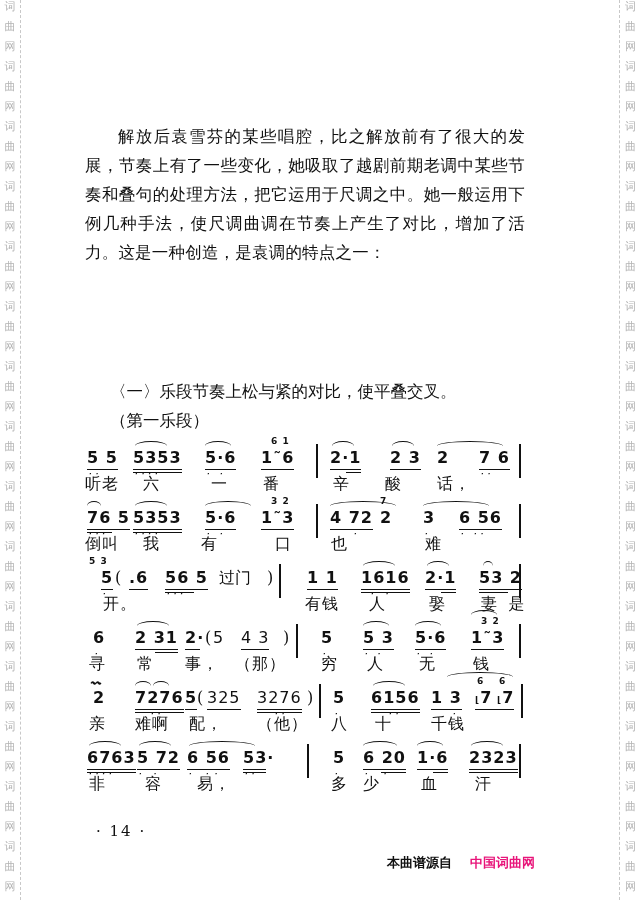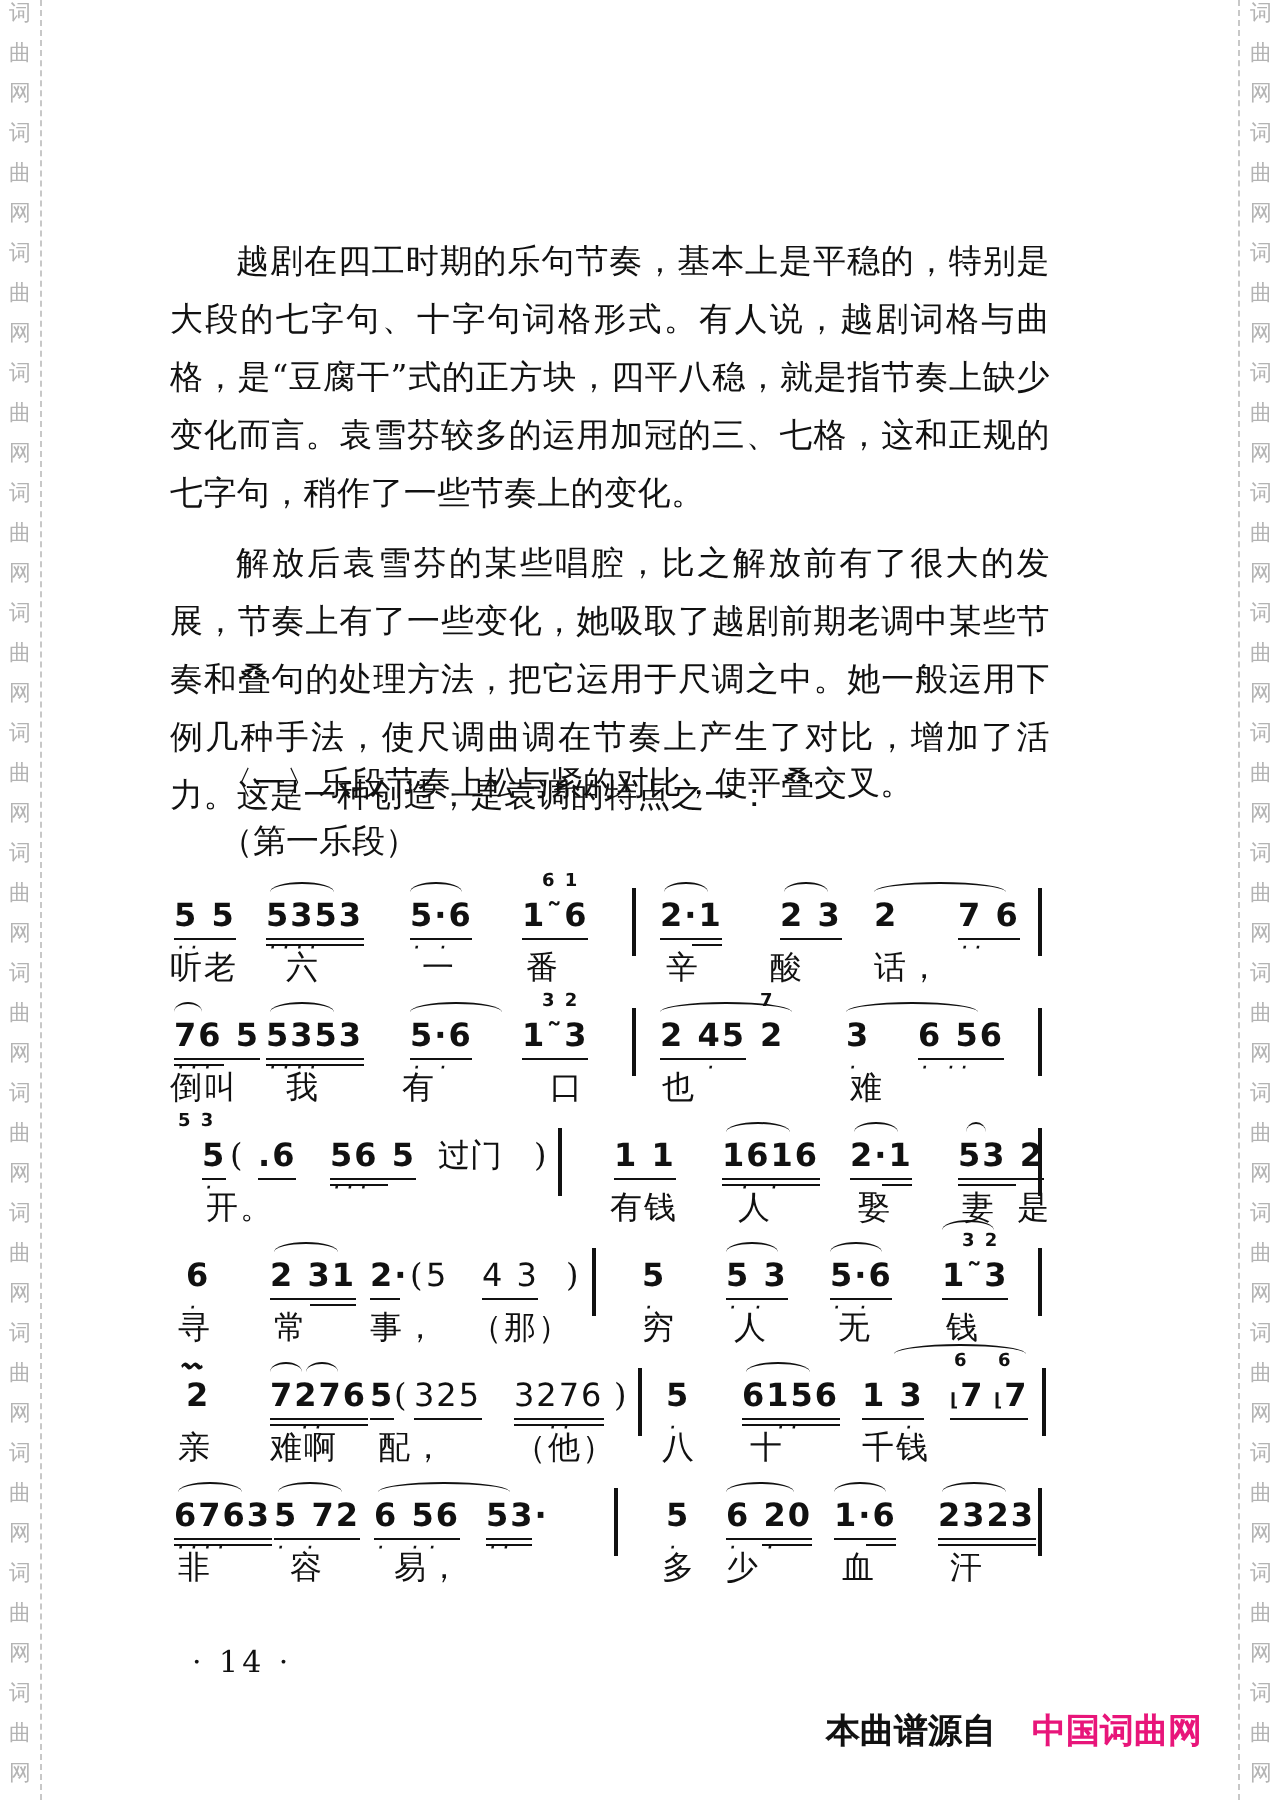--- a/index.html
+++ b/index.html
@@ -29,22 +29,22 @@
   .note .u2 { position: absolute; left: 0; right: 0; bottom: -6px; height: 1.4px; background: #111; }
   .note .dots { position: absolute; left: 0; right: 0; bottom: -11px; font-size: 7px; line-height: 7px;
                 letter-spacing: 4px; text-align: left; padding-left: 2px; font-weight: bold; }
   .slur { position: absolute; top: -7px; height: 9px; border-top: 1.4px solid #111; border-radius: 50% 50% 0 0; }
   .grace { position: absolute; top: -12px; font-size: 9px; font-weight: bold; letter-spacing: 1px; }
   .paren { position: absolute; top: 8px; font-size: 16px; font-family: "DejaVu Serif", serif; }
   .lyr { position: absolute; top: 34px; font-size: 16px; white-space: nowrap; letter-spacing: 1px; font-family: Liberation Mono, monospace; }
   .bracket-text { position: absolute; top: 8px; font-size: 16px; }
 
   .pagenum { position: absolute; left: 96px; top: 822px; font-size: 15px; letter-spacing: 2px; }
-  .source { position: absolute; left: 387px; top: 854px; font-size: 17px; font-weight: bold;
-            font-family: "DejaVu Sans", sans-serif; color: #111; margin-left: 26px; }
+  .source { position: absolute; left: 387px; top: 854px; font-size: 13px; font-weight: bold;
+            font-family: "DejaVu Sans", sans-serif; color: #111; }
   .source .brand { margin-left: 18px; }
 </style>
 </head>
 <body>
 
 <div class="side left" id="wmL">
     <span class="wm" style="top: 1px; color: rgb(180, 180, 180);">词</span>
     <span class="wm" style="top: 21px; color: rgb(180, 180, 180);">曲</span>
     <span class="wm" style="top: 41px; color: rgb(180, 180, 180);">网</span>
     <span class="wm" style="top: 61px; color: rgb(180, 180, 180);">词</span>
@@ -132,21 +132,20 @@
     <span class="wm" style="top: 761px; color: rgb(180, 180, 180);">网</span>
     <span class="wm" style="top: 781px; color: rgb(180, 180, 180);">词</span>
     <span class="wm" style="top: 801px; color: rgb(180, 180, 180);">曲</span>
     <span class="wm" style="top: 821px; color: rgb(180, 180, 180);">网</span>
     <span class="wm" style="top: 841px; color: rgb(180, 180, 180);">词</span>
     <span class="wm" style="top: 861px; color: rgb(180, 180, 180);">曲</span>
     <span class="wm" style="top: 881px; color: rgb(180, 180, 180);">网</span>
   </div>
 
 <div class="para" style="top:116px;">
-  <p class="indent">越剧在四工时期的乐句节奏，基本上是平稳的，特别是大段的七字句、十字句词格形式。有人说，越剧词格与曲格，是“豆腐干”式的正方块，四平八稳，就是指节奏上缺少变化而言。袁雪芬较多的运用加冠的三、七格，这和正规的七字句，稍作了一些节奏上的变化。</p>
   <p class="indent" style="margin-top:6px;">解放后袁雪芬的某些唱腔，比之解放前有了很大的发展，节奏上有了一些变化，她吸取了越剧前期老调中某些节奏和叠句的处理方法，把它运用于尺调之中。她一般运用下例几种手法，使尺调曲调在节奏上产生了对比，增加了活力。这是一种创造，是袁调的特点之一：</p>
 </div>
 
 <div class="heading" style="left:110px; top:381px;">〈一〉乐段节奏上松与紧的对比，使平叠交叉。</div>
 <div class="heading" style="left:110px; top:410px;text-align:right;">（第一乐段）</div>
 
 <div class="row" style="top:440px;">
   <span class="note" style="left:2px;"><span>5 5</span><i class="u1"></i><i class="dots">··</i></span>
   <span class="note" style="left:48px;"><span class="slur" style="left:2px;width:32px;"></span><span>5353</span><i class="u1"></i><i class="u2"></i><i class="dots">····</i></span>
   <span class="note" style="left:120px;"><span class="slur" style="left:0;width:26px;"></span><span>5·6</span><i class="u1"></i><i class="dots">· ·</i></span>
@@ -165,21 +164,21 @@
   <span class="lyr" style="left:300px;">酸</span>
   <span class="lyr" style="left:352px;">话，</span>
 </div>
 
 <div class="row" style="top:500px;">
   <span class="note" style="left:2px;"><span class="slur" style="left:0;width:14px;"></span><span>76 5</span><i class="u1"></i><i class="u2" style="right:18px;"></i><i class="dots">···</i></span>
   <span class="note" style="left:48px;"><span class="slur" style="left:2px;width:32px;"></span><span>5353</span><i class="u1"></i><i class="u2"></i><i class="dots">····</i></span>
   <span class="note" style="left:120px;"><span class="slur" style="left:0;width:46px;"></span><span>5·6</span><i class="u1"></i><i class="dots">· ·</i></span>
   <span class="note" style="left:176px;"><span class="grace" style="left:10px;">3 2</span><span>1</span>˜<span>3</span><i class="u1"></i></span>
   <span class="bar" style="left:231px;"></span>
-  <span class="note" style="left:245px;"><span class="slur" style="left:0;width:66px;"></span><span>2 45</span><i class="u1"></i><i class="dots" style="padding-left:24px;">·</i></span>
+  <span class="note" style="left:245px;"><span class="slur" style="left:0;width:66px;"></span><span>4 72</span><i class="u1"></i><i class="dots" style="padding-left:24px;">·</i></span>
   <span class="note" style="left:295px;"><span class="grace" style="left:0;">7</span><span>2</span></span>
   <span class="note" style="left:338px;"><span class="slur" style="left:0;width:66px;"></span><span>3</span><i class="dots">·</i></span>
   <span class="note" style="left:374px;"><span>6 56</span><i class="u1"></i><i class="dots">· ··</i></span>
   <span class="bar" style="left:434px;"></span>
   <span class="lyr" style="left:0px;">倒叫</span>
   <span class="lyr" style="left:58px;">我</span>
   <span class="lyr" style="left:116px;">有</span>
   <span class="lyr" style="left:190px;">口</span>
   <span class="lyr" style="left:246px;">也</span>
   <span class="lyr" style="left:340px;">难</span>

